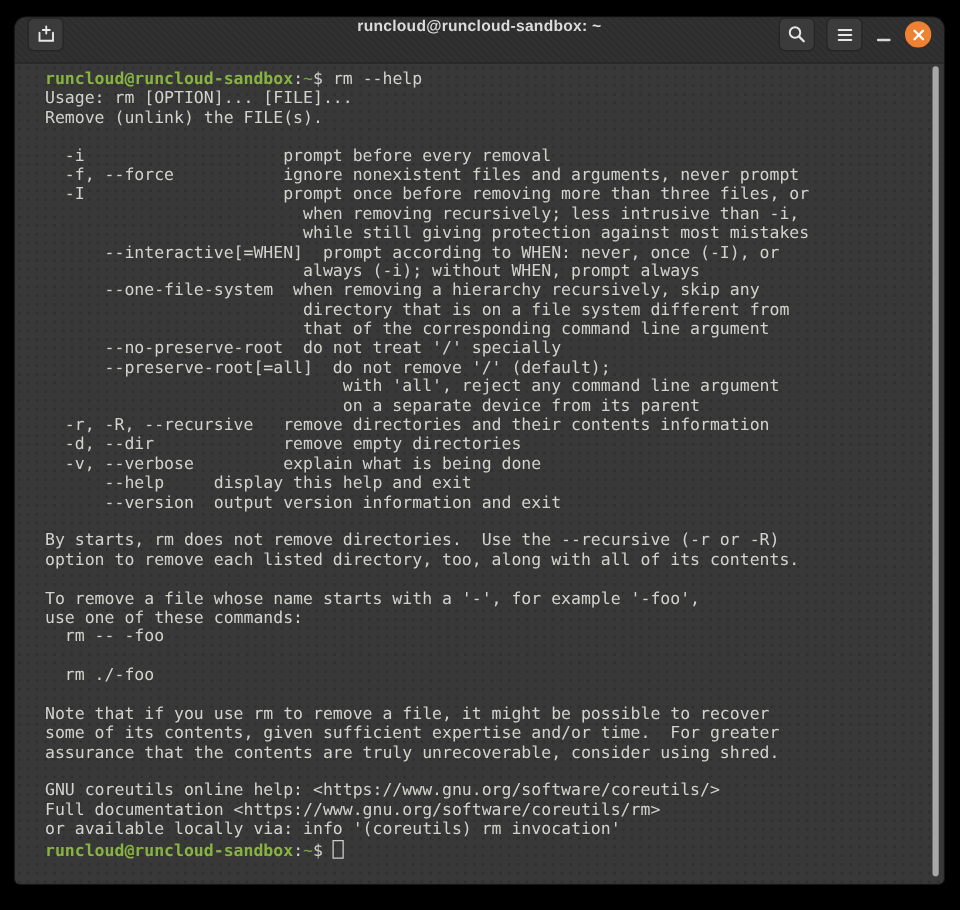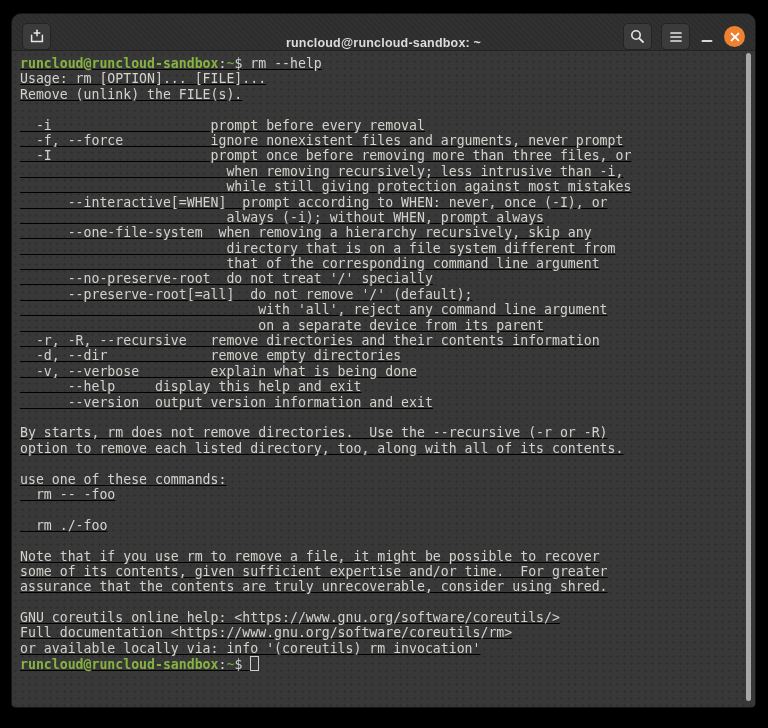--- a/index.html
+++ b/index.html
@@ -4,37 +4,37 @@
 <style>
   html,body{margin:0;padding:0;background:#000;}
   .stage{position:relative;width:768px;height:728px;background:var(--outer-bg,#000);overflow:hidden;
          font-family:"Liberation Sans", sans-serif;}
   .window{position:absolute;left:12px;top:14px;width:743px;height:693px;
           border-radius:9px 9px 4px 4px;overflow:hidden;
           box-shadow:0 0 0 1px #161616;background:var(--terminal-bg,#383838);}
   
   .titlebar{position:relative;height:37px;background:var(--titlebar-bg,#2d2d2d);
             background-image:repeating-linear-gradient(45deg,rgba(255,255,255,.018) 0 2px,transparent 2px 4px);
-            border-bottom:1px solid #222;display:flex;align-items:flex-end;padding:0 10px;box-sizing:border-box;}
+            border-bottom:1px solid #222;display:flex;align-items:flex-start;padding:0 10px;box-sizing:border-box;}
   .tb-title{position:absolute;left:0;right:0;text-align:center;color:var(--title-fg,#dcdcdc);
             font-size:12.5px;font-weight:bold;letter-spacing:.2px;pointer-events:none;}
   .tb-btn{width:29px;height:27px;border-radius:5px;background:var(--button-bg,#3a3a3a);
           border:1px solid #242424;box-sizing:border-box;display:flex;align-items:center;justify-content:center;
           color:#e6e6e6;}
   .tb-right{margin-left:auto;display:flex;align-items:center;gap:9px;z-index:2;}
   .tb-min{width:16px;display:flex;justify-content:center;color:#d8d8d8;}
   .tb-min svg{transform:translateY(4px);}
   .tb-close{width:21px;height:21px;border-radius:50%;background:var(--close-orange,#ee8132);
             display:flex;align-items:center;justify-content:center;}
   svg.ic{display:block;}
   
-  .terminal{position:relative;height:656px;box-sizing:border-box;padding:5px 8px;
+  .terminal{position:relative;height:656px;box-sizing:border-box;padding:5px 24px;
             background:var(--terminal-bg,#383838);
             background-image:radial-gradient(circle,rgba(0,0,0,.16) 1px,transparent 1.2px);
-            background-size:7px 7px;cursor:text;text-decoration:underline;}
+            background-size:7px 7px;cursor:text;}
   .term-content{font-family:"DejaVu Sans Mono","Liberation Mono",monospace;
                 font-size:13.2px;line-height:15.4px;color:var(--terminal-fg,#d3d3cd);
                 font-variant-ligatures:none;}
   .line{white-space:pre;height:15.4px;}
   .g{color:var(--prompt-green,#87b441);font-weight:bold;}
   .g2{color:var(--path-green,#74a83c);}
   .cursor{display:inline-block;width:7px;height:13px;border:1px solid #cfcfc9;
           vertical-align:-2px;background:transparent;}
   .scroll-thumb{position:absolute;right:4px;top:2px;width:5px;height:648px;border-radius:3px;
                 background:var(--scrollbar,#a8a8a8);}
@@ -122,20 +122,21 @@
           <div class="line">                              on a separate device from its parent</div>
           <div class="line">  -r, -R, --recursive   remove directories and their contents information</div>
           <div class="line">  -d, --dir             remove empty directories</div>
           <div class="line">  -v, --verbose         explain what is being done</div>
           <div class="line">      --help     display this help and exit</div>
           <div class="line">      --version  output version information and exit</div>
           <div class="line"></div>
           <div class="line">By starts, rm does not remove directories.  Use the --recursive (-r or -R)</div>
           <div class="line">option to remove each listed directory, too, along with all of its contents.</div>
           <div class="line"></div>
+          <div class="line">To remove a file whose name starts with a '-', for example '-foo',</div>
           <div class="line">use one of these commands:</div>
           <div class="line">  rm -- -foo</div>
           <div class="line"></div>
           <div class="line">  rm ./-foo</div>
           <div class="line"></div>
           <div class="line">Note that if you use rm to remove a file, it might be possible to recover</div>
           <div class="line">some of its contents, given sufficient expertise and/or time.  For greater</div>
           <div class="line">assurance that the contents are truly unrecoverable, consider using shred.</div>
           <div class="line"></div>
           <div class="line">GNU coreutils online help: &lt;https://www.gnu.org/software/coreutils/&gt;</div>

